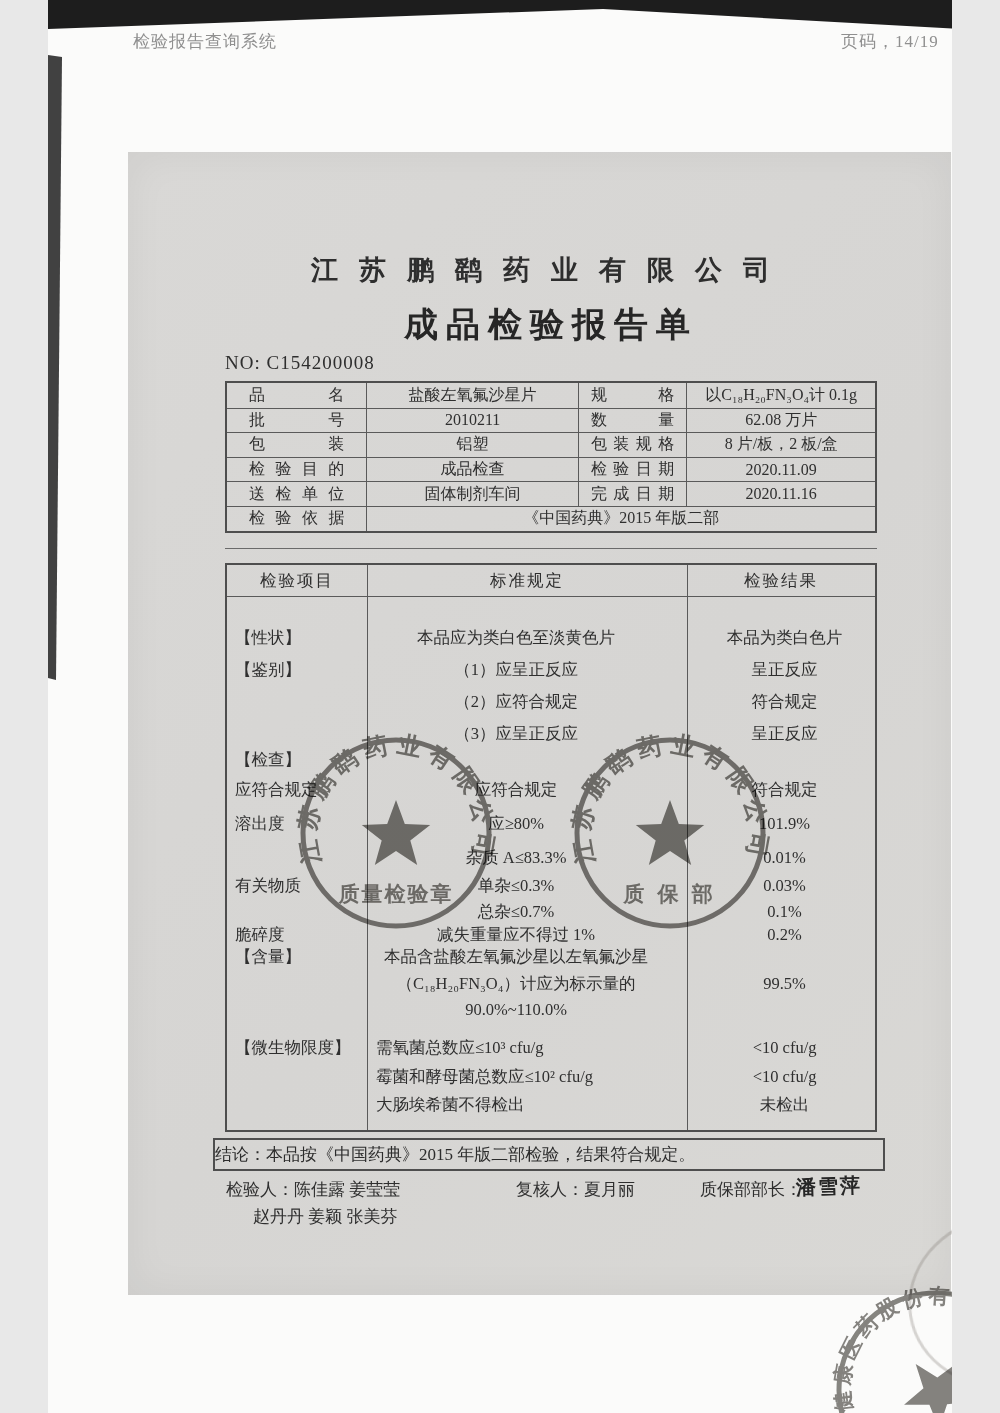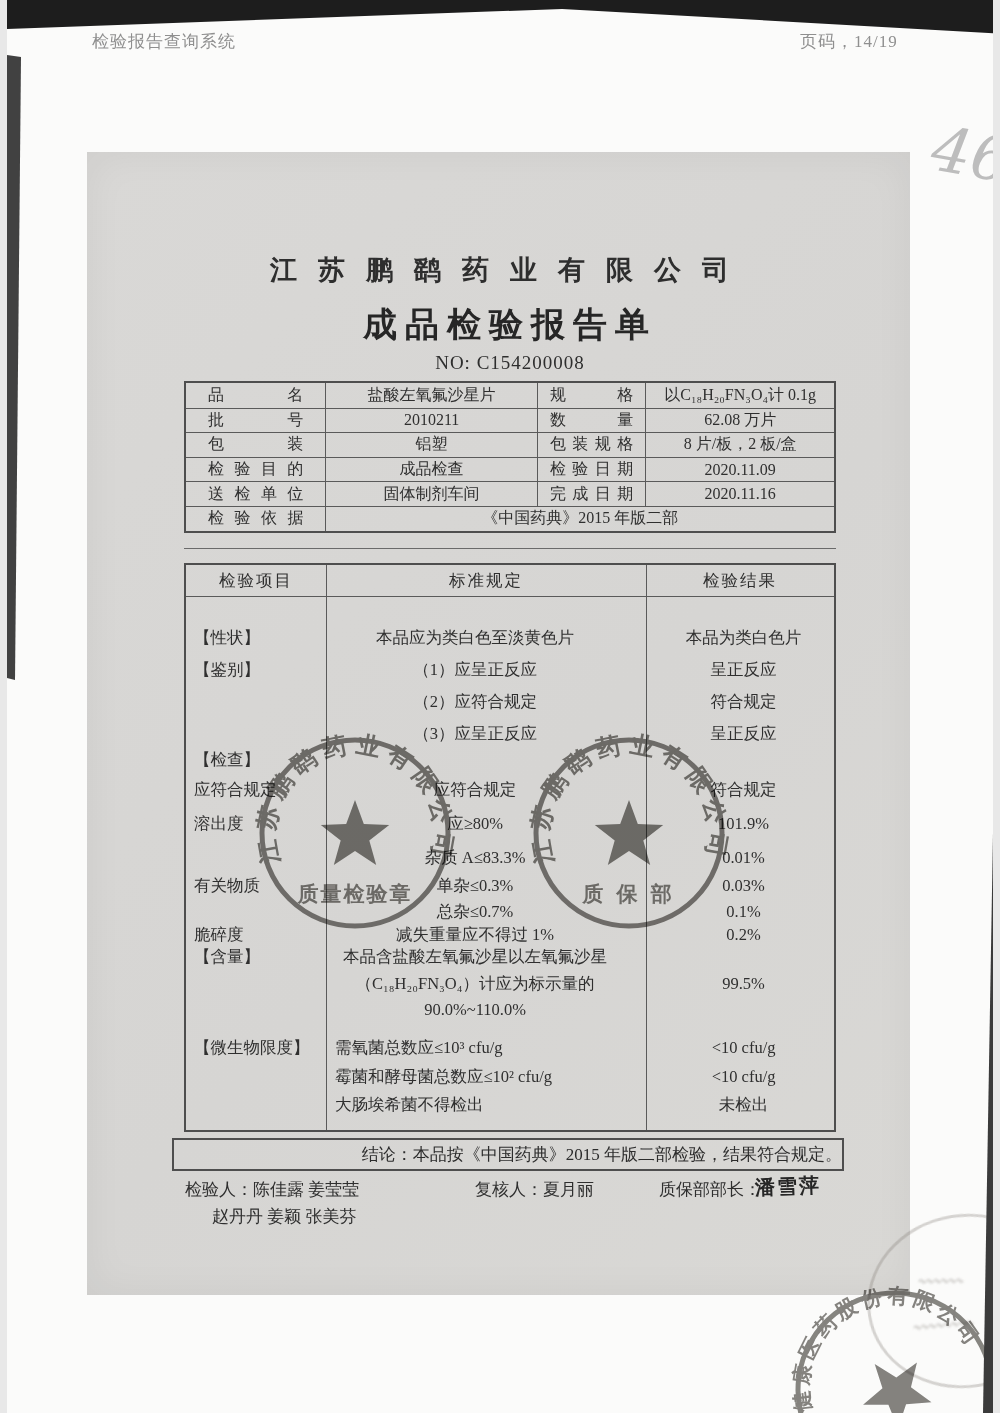--- a/index.html
+++ b/index.html
@@ -1,17 +1,17 @@
 <!DOCTYPE html>
 <html><head>
 <meta charset="utf-8">
 <style>
   html,body{margin:0;padding:0;background:#e8e8e8;}
   #canvas{
-    position:relative;width:986px;height:1413px;margin:0 auto;
+    position:relative;width:904px;height:1413px;margin:0 auto;
     background:#fbfbfa;overflow:hidden;
     font-family:"Liberation Serif","DejaVu Serif",serif;
     color:#333;
   }
   
   .sys-title{position:absolute;left:85px;top:30px;font-size:17px;color:#8f8f8f;letter-spacing:1px;}
   .page-label{position:absolute;left:793px;top:30px;font-size:17px;color:#8f8f8f;letter-spacing:1px;}
   .hand-mark{
     position:absolute;left:925px;top:118px;font-size:62px;color:#bdbdbd;
     font-style:italic;transform:rotate(10deg);font-family:"DejaVu Serif",serif;
@@ -25,21 +25,21 @@
   
   .company-title{
     position:absolute;left:97px;top:100px;width:652px;text-align:center;
     font-size:27px;font-weight:bold;letter-spacing:21px;color:#2e2e2e;white-space:nowrap;
   }
   .doc-title{
     position:absolute;left:97px;top:150px;width:652px;text-align:center;
     font-size:34px;font-weight:bold;letter-spacing:8px;color:#262626;white-space:nowrap;
   }
   .report-no{
-    position:absolute;left:97px;top:200px;width:652px;text-align:center;
+    position:absolute;left:97px;top:200px;width:652px;text-align:left;
     font-size:19px;color:#2e2e2e;letter-spacing:1px;
   }
   
   .info-table{
     position:absolute;left:97px;top:229px;width:652px;height:152px;
     border:2px solid #4e4e4e;box-sizing:border-box;font-size:16px;color:#2f2f2f;
   }
   .irow{display:flex;height:24.6px;border-top:1px solid #5a5a5a;box-sizing:border-box;}
   .irow:first-child{border-top:none;}
   .icell{display:flex;align-items:center;justify-content:center;box-sizing:border-box;border-left:1px solid #5a5a5a;overflow:hidden;}
@@ -66,21 +66,21 @@
   .vl1{left:140px;} .vl2{left:460px;}
   .rrow{position:absolute;left:0;width:648px;display:flex;line-height:22px;}
   .rrow .c1{width:140px;padding-left:8px;box-sizing:border-box;white-space:nowrap;}
   .rrow .c2{width:320px;text-align:center;white-space:nowrap;}
   .rrow .c3{width:188px;text-align:center;white-space:nowrap;margin-left:24px;}
   .rrow.leftstd .c2{text-align:left;padding-left:14px;box-sizing:border-box;}
   
   .conclusion-box{
     position:absolute;left:85px;top:986px;width:672px;height:33px;
     border:2px solid #4e4e4e;box-sizing:border-box;display:flex;align-items:center;
-    padding-left:12px;font-size:17px;color:#2c2c2c;justify-content:flex-end;
+    font-size:17px;color:#2c2c2c;
   }
   .sig{position:absolute;font-size:17px;color:#2f2f2f;white-space:nowrap;}
   .sig-director-name{
     position:absolute;font-size:20px;font-weight:bold;color:#262626;
     transform:rotate(-2deg);letter-spacing:2px;white-space:nowrap;
   }
   
   .stamp{position:absolute;opacity:0.82;mix-blend-mode:multiply;}
   .stamp-faint{
     position:absolute;left:780px;top:1062px;width:190px;height:168px;

